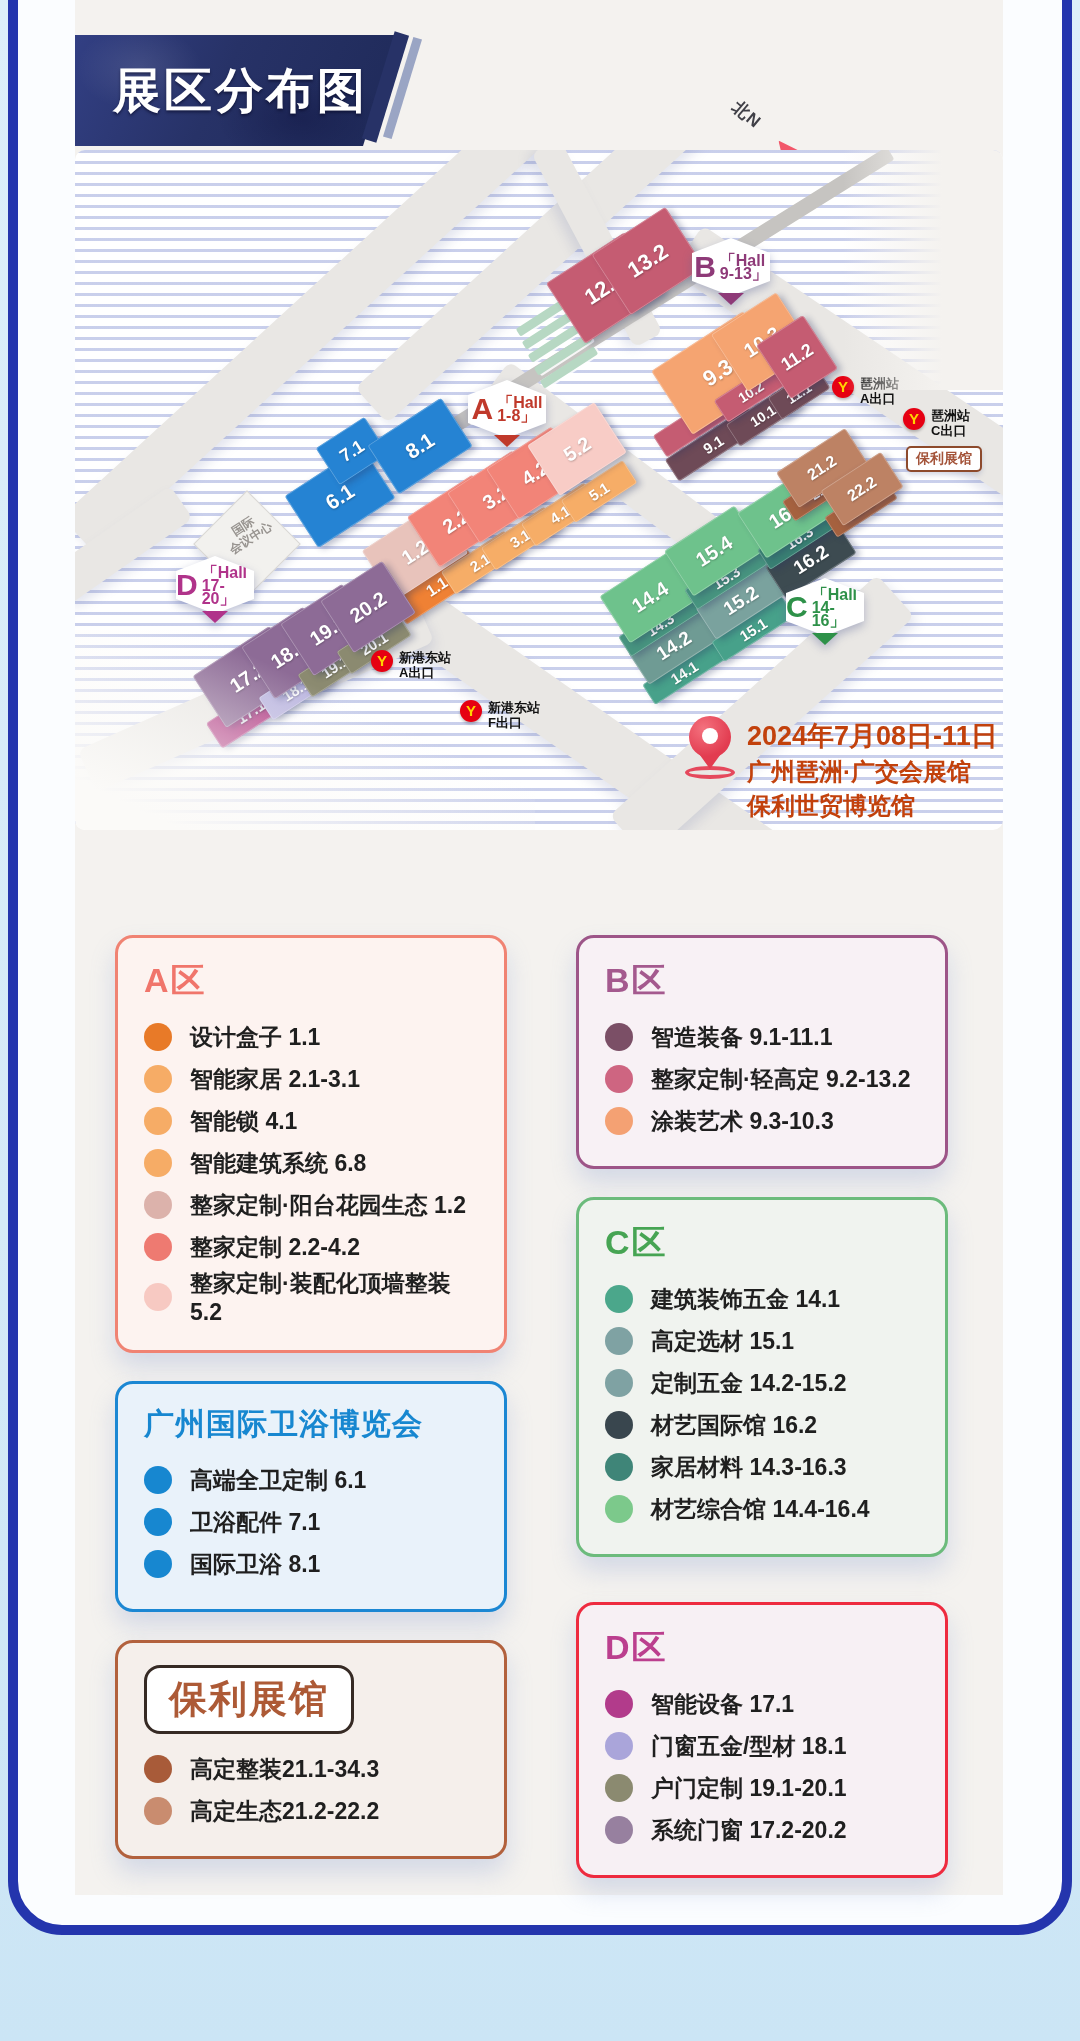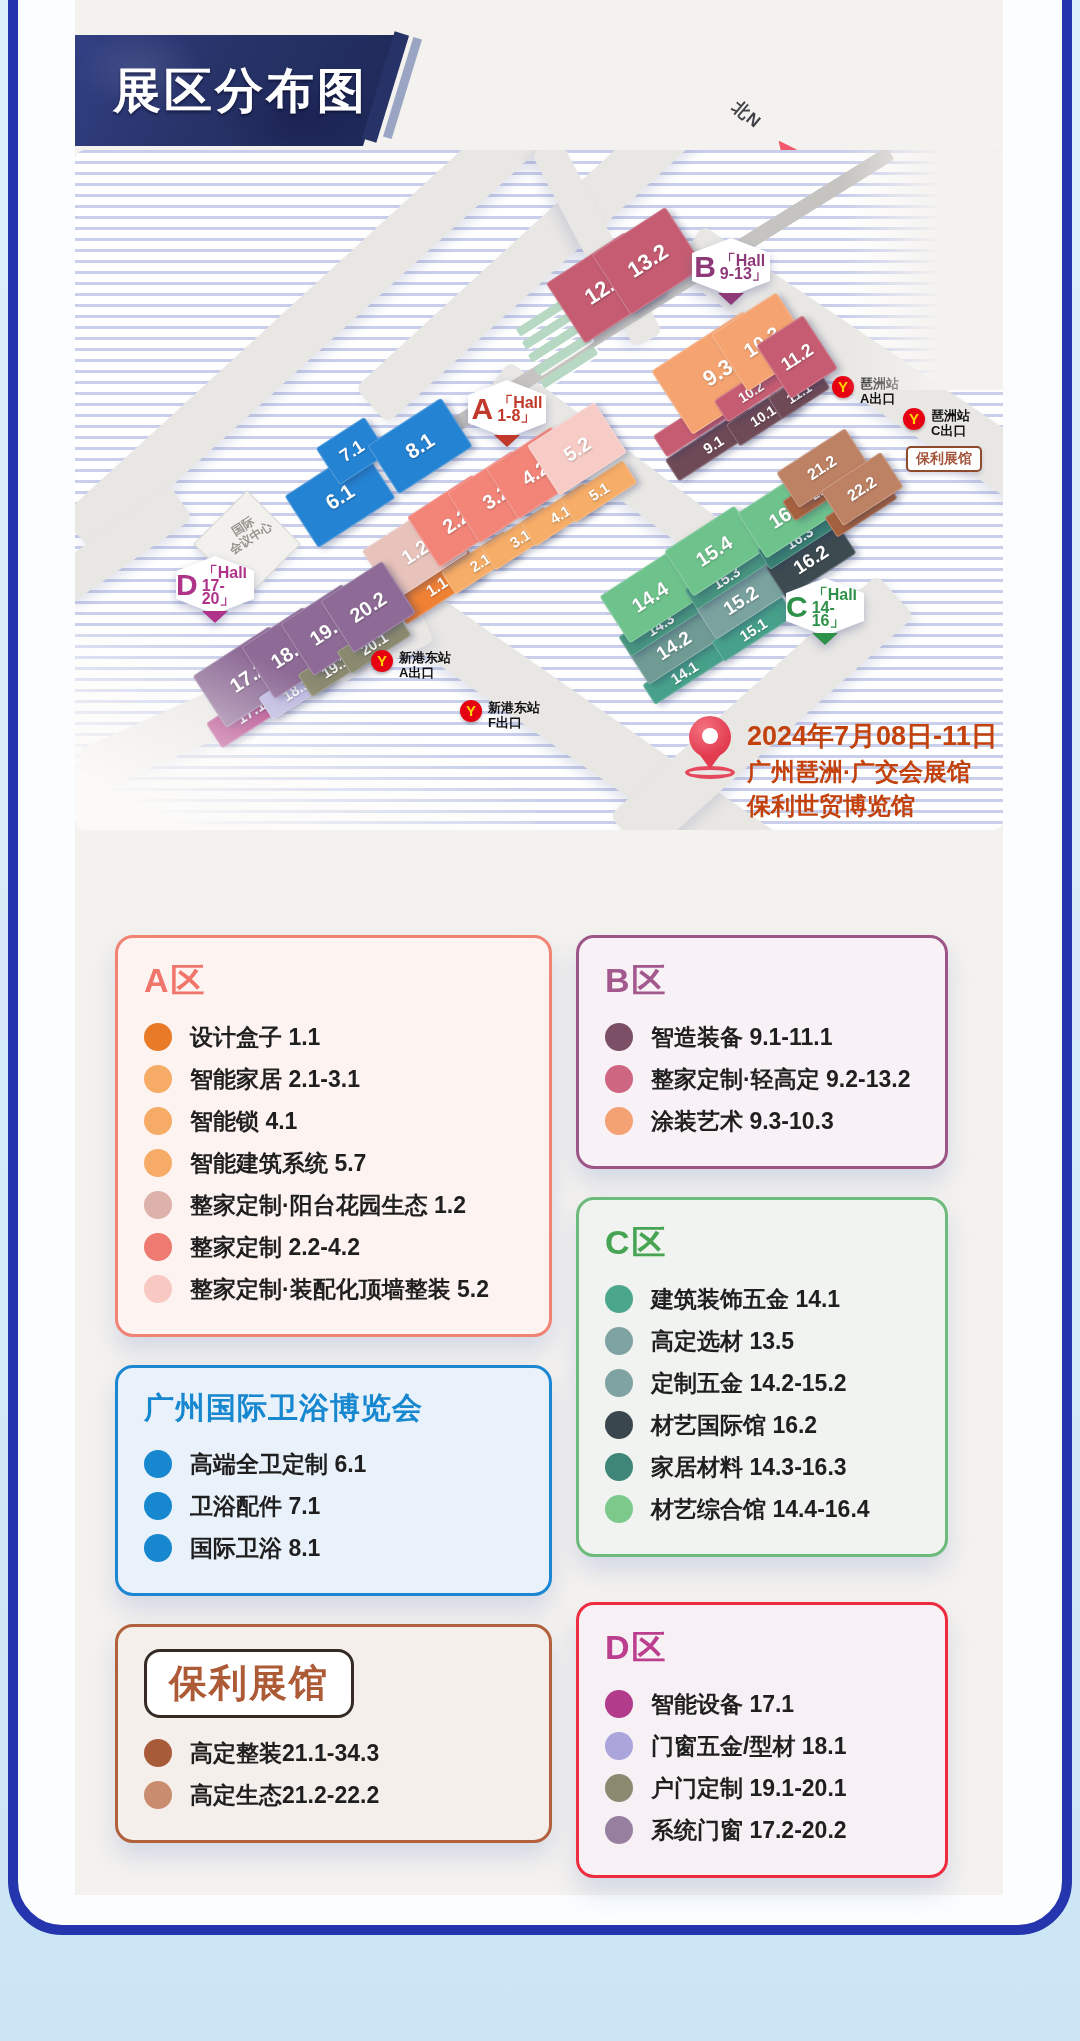--- a/index.html
+++ b/index.html
@@ -80,21 +80,21 @@
   .pin-tail{width:26px;height:18px;margin:-7px auto 0;background:#e23c50;clip-path:polygon(0 0,100% 0,50% 100%);}
   .pin-ring{width:50px;height:13px;margin:-3px auto 0;border-radius:50%;border:4px solid #e5485c;box-sizing:border-box;}
 
   .date-line{position:absolute;left:672px;font-weight:700;color:#c2410c;white-space:nowrap;}
   .date-line.l1{top:568px;font-size:27px;}
   .date-line.l2{top:606px;font-size:24px;}
   .date-line.l3{top:640px;font-size:24px;}
 
   
   .legend-col{position:absolute;top:935px;display:flex;flex-direction:column;gap:28px;}
-  #legend-left{left:115px;width:437px;}
+  #legend-left{left:115px;width:392px;}
   #legend-right{left:576px;width:372px;}
   .lbox{box-sizing:border-box;border-radius:18px;padding:20px 26px 24px;border:3px solid;
     box-shadow:0 14px 24px rgba(140,160,210,.30);}
   .ltitle{font-size:34px;font-weight:800;letter-spacing:2px;margin:0 0 12px;}
   .ltitle.small{font-size:30px;letter-spacing:1px;margin-bottom:14px;}
   .pillwrap{margin:2px 0 14px;}
   .ltitle.pill{display:inline-block;background:#fff;border:3px solid #362a24;border-radius:16px;
     padding:6px 22px;font-size:38px;margin:0;}
   .litem{display:flex;align-items:center;gap:18px;min-height:42px;}
   .ldot{width:28px;height:28px;border-radius:50%;flex:none;}
@@ -275,21 +275,21 @@
       <div class="litem">
         <span class="ldot" style="background: rgb(246, 172, 102);"></span>
         <span class="ltext">智能家居 2.1-3.1</span>
       </div>
       <div class="litem">
         <span class="ldot" style="background: rgb(246, 172, 102);"></span>
         <span class="ltext">智能锁 4.1</span>
       </div>
       <div class="litem">
         <span class="ldot" style="background: rgb(246, 172, 102);"></span>
-        <span class="ltext">智能建筑系统 5.7</span>
+        <span class="ltext">智能建筑系统 6.8</span>
       </div>
       <div class="litem">
         <span class="ldot" style="background: rgb(220, 178, 171);"></span>
         <span class="ltext">整家定制·阳台花园生态 1.2</span>
       </div>
       <div class="litem">
         <span class="ldot" style="background: rgb(238, 122, 113);"></span>
         <span class="ltext">整家定制 2.2-4.2</span>
       </div>
       <div class="litem">
@@ -341,21 +341,21 @@
       </div>
     </div>
     <div class="lbox" style="border-color: rgb(108, 187, 124); background: rgb(240, 243, 239);">
       <div class="ltitle" style="color: rgb(70, 164, 83);">C区</div>
       <div class="litem">
         <span class="ldot" style="background: rgb(75, 167, 139);"></span>
         <span class="ltext">建筑装饰五金 14.1</span>
       </div>
       <div class="litem">
         <span class="ldot" style="background: rgb(127, 162, 163);"></span>
-        <span class="ltext">高定选材 13.5</span>
+        <span class="ltext">高定选材 15.1</span>
       </div>
       <div class="litem">
         <span class="ldot" style="background: rgb(127, 162, 163);"></span>
         <span class="ltext">定制五金 14.2-15.2</span>
       </div>
       <div class="litem">
         <span class="ldot" style="background: rgb(57, 70, 78);"></span>
         <span class="ltext">材艺国际馆 16.2</span>
       </div>
       <div class="litem">

